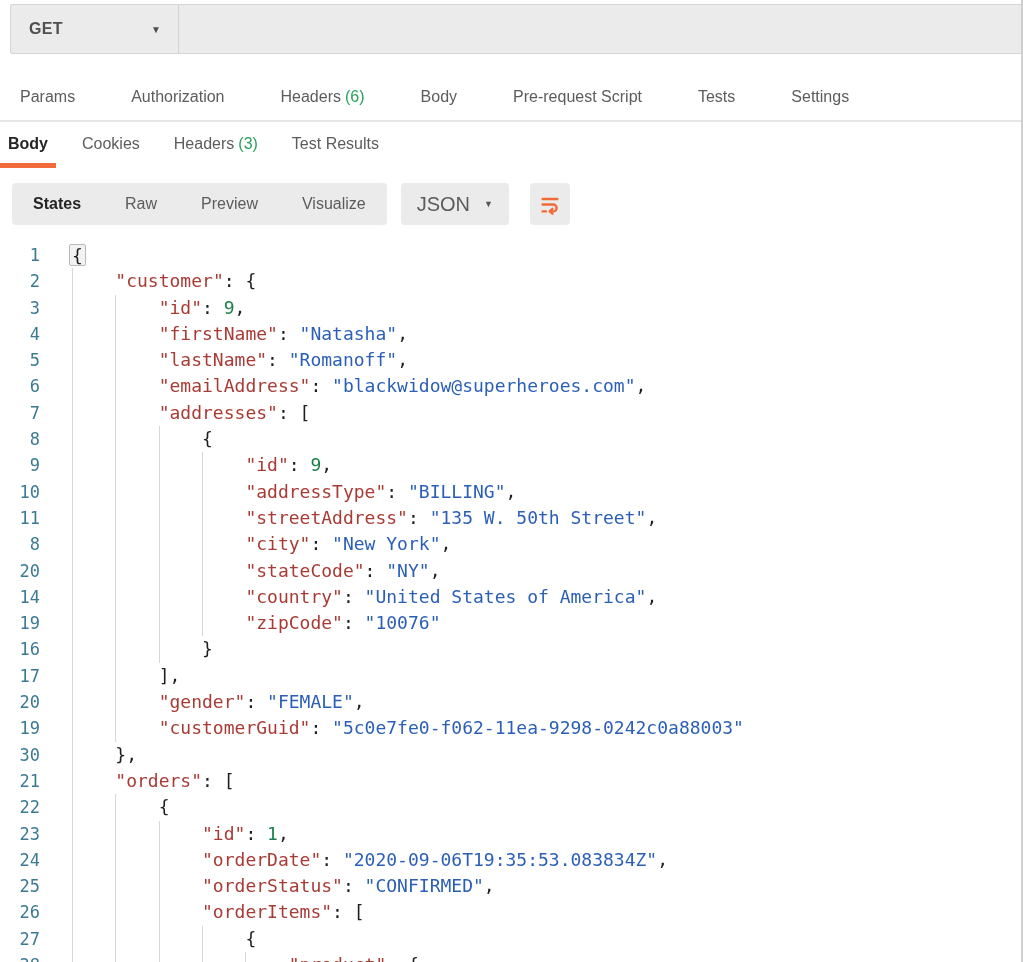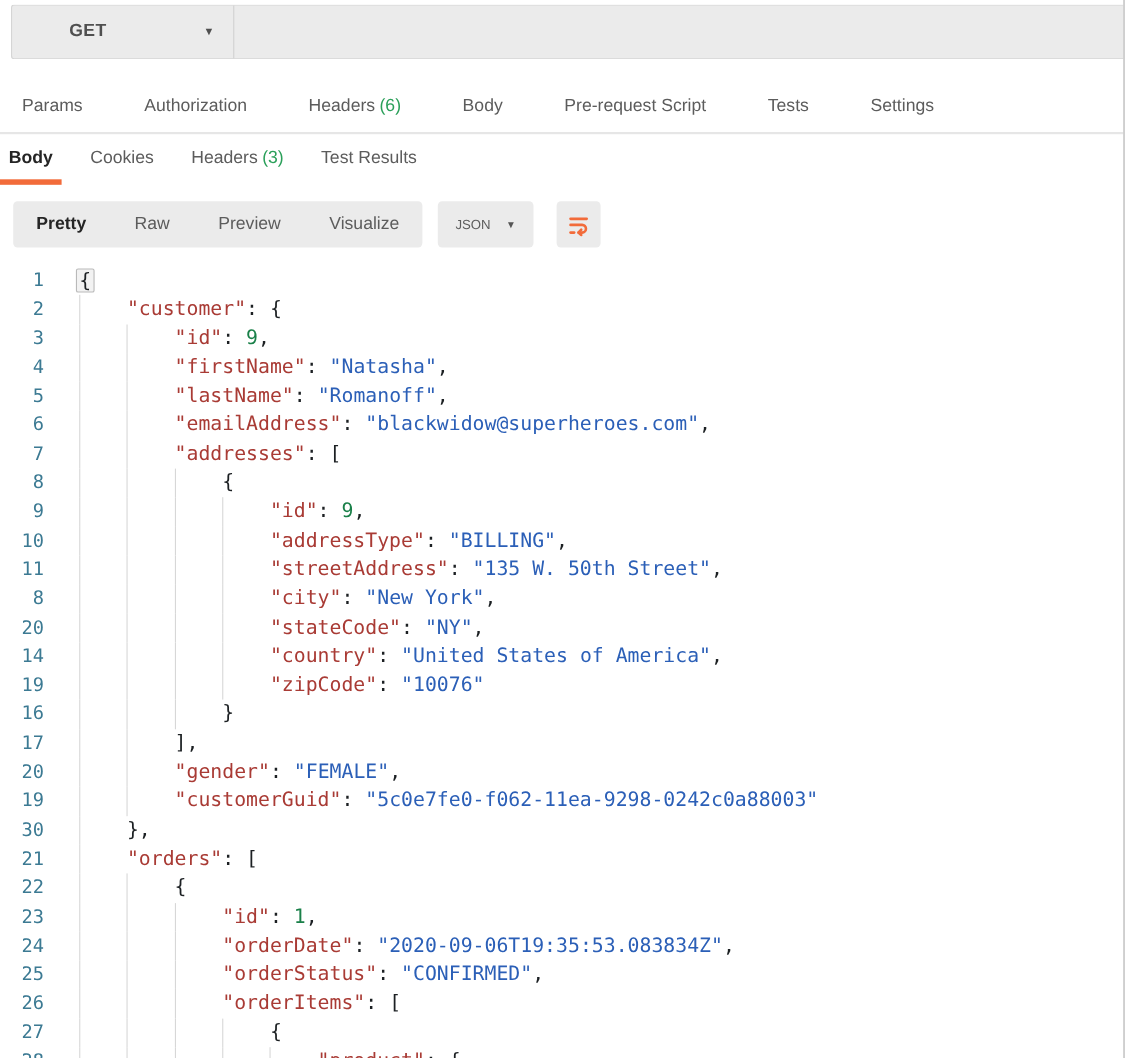--- a/index.html
+++ b/index.html
@@ -5,21 +5,21 @@
   * { margin:0; padding:0; box-sizing:border-box; }
   html,body { width:1023px; height:962px; background:#ffffff; overflow:hidden;
               font-family:"Liberation Sans", sans-serif; }
   .app { position:relative; width:1023px; height:962px; background:#fff; }
   .edge-right { position:absolute; top:0; right:0; width:2px; height:100%;
                 background:#cfcfcf; }
 
   
   .topbar { position:absolute; left:10px; top:4px; right:0; height:50px;
             background:#ebebeb; border:1px solid #d5d5d5; border-right:none;
-            border-radius:3px 0 0 3px; display:flex; align-items:center;padding-left:34px; }
+            border-radius:3px 0 0 3px; display:flex; align-items:center; }
   .method-box { position:relative; width:168px; height:100%; display:flex;
                 align-items:center; padding-left:18px;
                 border-right:1px solid #d2d2d2; cursor:pointer; }
   .method-label { font-size:16px; font-weight:600; color:#4f4f4f; letter-spacing:.3px; }
   .method-caret { position:absolute; left:140px; top:50%; transform:translateY(-50%);
                   font-size:10px; color:#4f4f4f; }
   .url-text { flex:1; padding-left:20px; font-size:16px; color:#4f4f4f;
               white-space:nowrap; overflow:hidden; }
 
   
@@ -39,21 +39,21 @@
               bottom:0; height:5px; background:#f26b3a; }
 
   
   .toolbar { position:absolute; left:0; top:183px; height:42px; display:flex; }
   .pill { background:#ebebeb; border-radius:4px; height:42px; display:flex;
           align-items:center; }
   .modes { margin-left:12px; padding:0 21px; gap:44px; }
   .mode { font-size:16px; color:#5c5c5c; cursor:pointer; white-space:nowrap; }
   .mode.active { color:#252525; font-weight:700; }
   .fmt { margin-left:14px; padding:0 16px; gap:14px; cursor:pointer; }
-  .fmt-label { font-size:12px; color:#5c5c5c; }
+  .fmt-label { font-size:20px; color:#5c5c5c; }
   .fmt-caret { font-size:9px; color:#555; }
   .wrap-btn { margin-left:21px; width:40px; justify-content:center; cursor:pointer; }
 
   
   .code { position:absolute; left:0; top:242px; right:2px; bottom:0;
           overflow:hidden; font-family:"DejaVu Sans Mono", monospace;
           font-size:18px; }
   .cl { display:flex; height:26.3px; line-height:26.3px; white-space:pre; }
   .ln { flex:0 0 40px; text-align:right; color:#3c7a93; font-size:17px;
         user-select:none; }
@@ -94,21 +94,21 @@
 
   <div class="resp-tabs" id="resp-tabs">
       <div class="resp-tab active"><span>Body</span></div>
       <div class="resp-tab"><span>Cookies</span></div>
       <div class="resp-tab"><span>Headers</span><span class="t-count">(3)</span></div>
       <div class="resp-tab"><span>Test Results</span></div>
     </div>
 
   <div class="toolbar">
     <div class="pill modes" id="view-modes">
-        <div class="mode active"><span>Pretty</span></div>
+        <div class="mode active"><span>States</span></div>
         <div class="mode"><span>Raw</span></div>
         <div class="mode"><span>Preview</span></div>
         <div class="mode"><span>Visualize</span></div>
       </div>
     <div class="pill fmt">
       <span class="fmt-label">JSON</span>
       <span class="fmt-caret">▼</span>
     </div>
     <div class="pill wrap-btn">
       <svg width="22" height="22" viewBox="0 0 24 24" fill="none" stroke="#f26b3a" stroke-width="2.6" stroke-linecap="round" stroke-linejoin="round">

